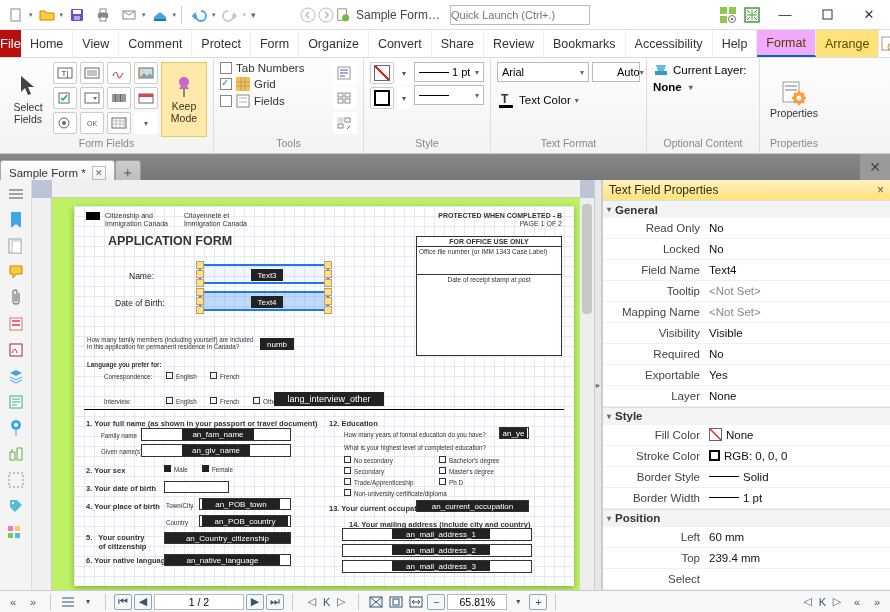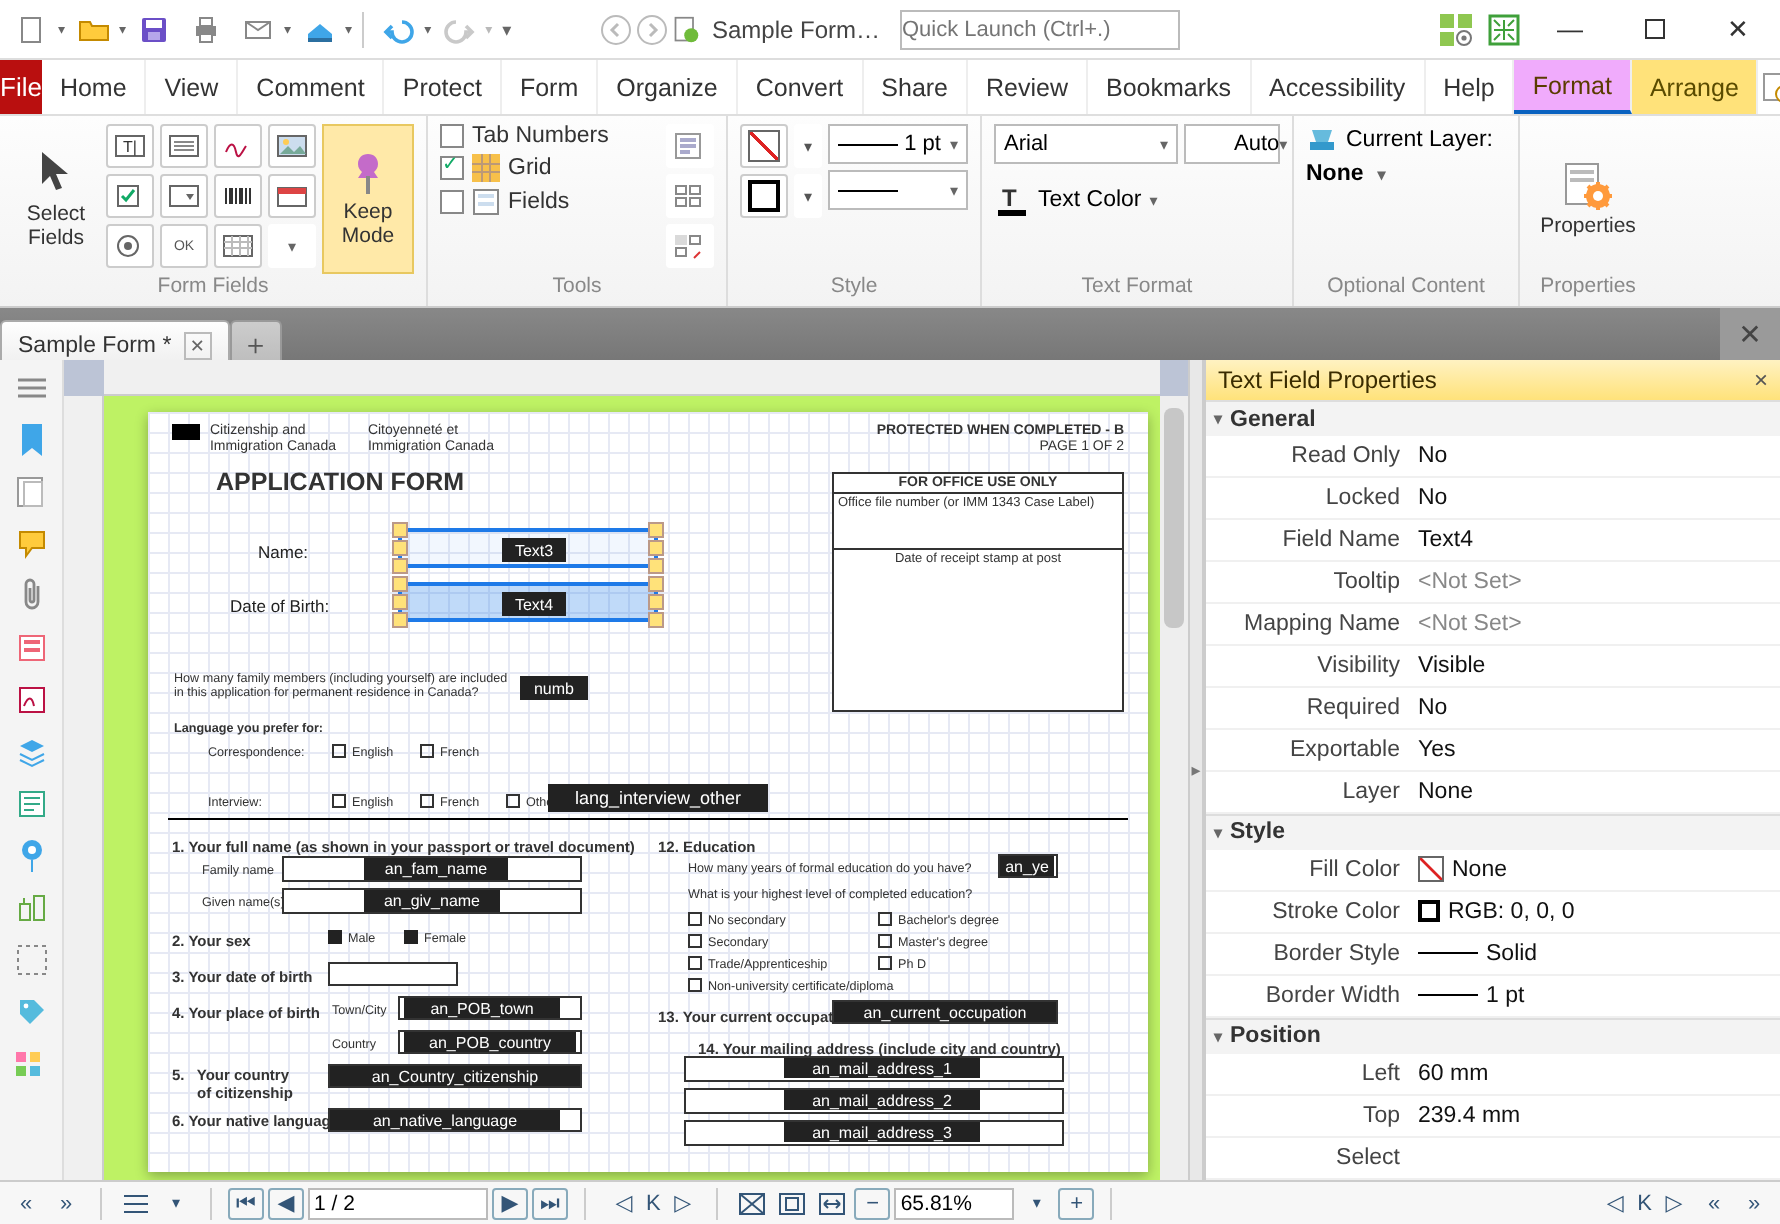--- a/index.html
+++ b/index.html
@@ -100,21 +100,21 @@
   .sw.none::after{ content:""; position:absolute; left:0; top:0; right:0; bottom:0; background:linear-gradient(to top right, transparent 45%, #d22 46%, #d22 54%, transparent 55%);}
   .sw.white { background:#fff;}
   .line-solid { display:inline-block; width:30px; height:0; border-top:1.5px solid #000;}
   .line-1pt { display:inline-block; width:30px; height:0; border-top:1px solid #000;}
 
   
   .statusbar { height:22px; background:#f7f7f7; border-top:1px solid #ccc; display:flex; align-items:center; font-size:11px; color:#444;}
   .sb-group { display:flex; align-items:center; gap:2px; padding:0 4px;}
   .sb-btn { width:18px; height:16px; display:flex;align-items:center;justify-content:center; color:#357; border:1px solid transparent; border-radius:2px;}
   .sb-btn.box { border:1px solid #8ab; }
-  .sb-input { width:60px; height:16px; border:1px solid #bbb; text-align:left; font-size:10.5px;}
+  .sb-input { width:60px; height:16px; border:1px solid #bbb; text-align:center; font-size:10.5px;}
   .sb-sep { width:1px; height:16px; background:#ccc; margin:0 4px;}
 
   svg { display:block; }
 </style>
 </head>
 <body>
 
 <div class="titlebar">
   <div class="qat">
     <div class="qat-btn">

